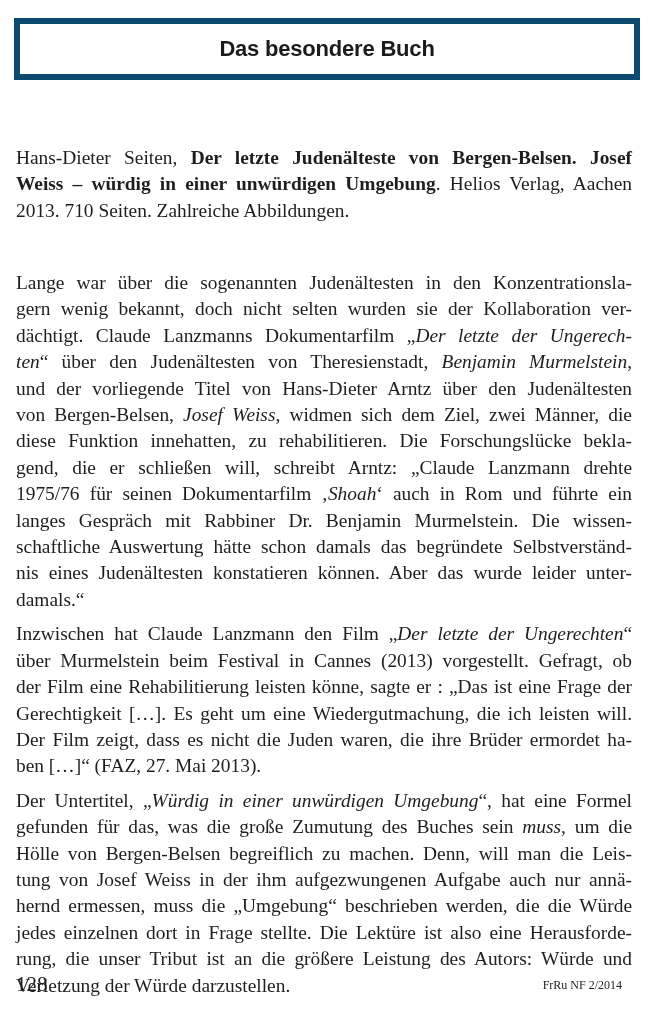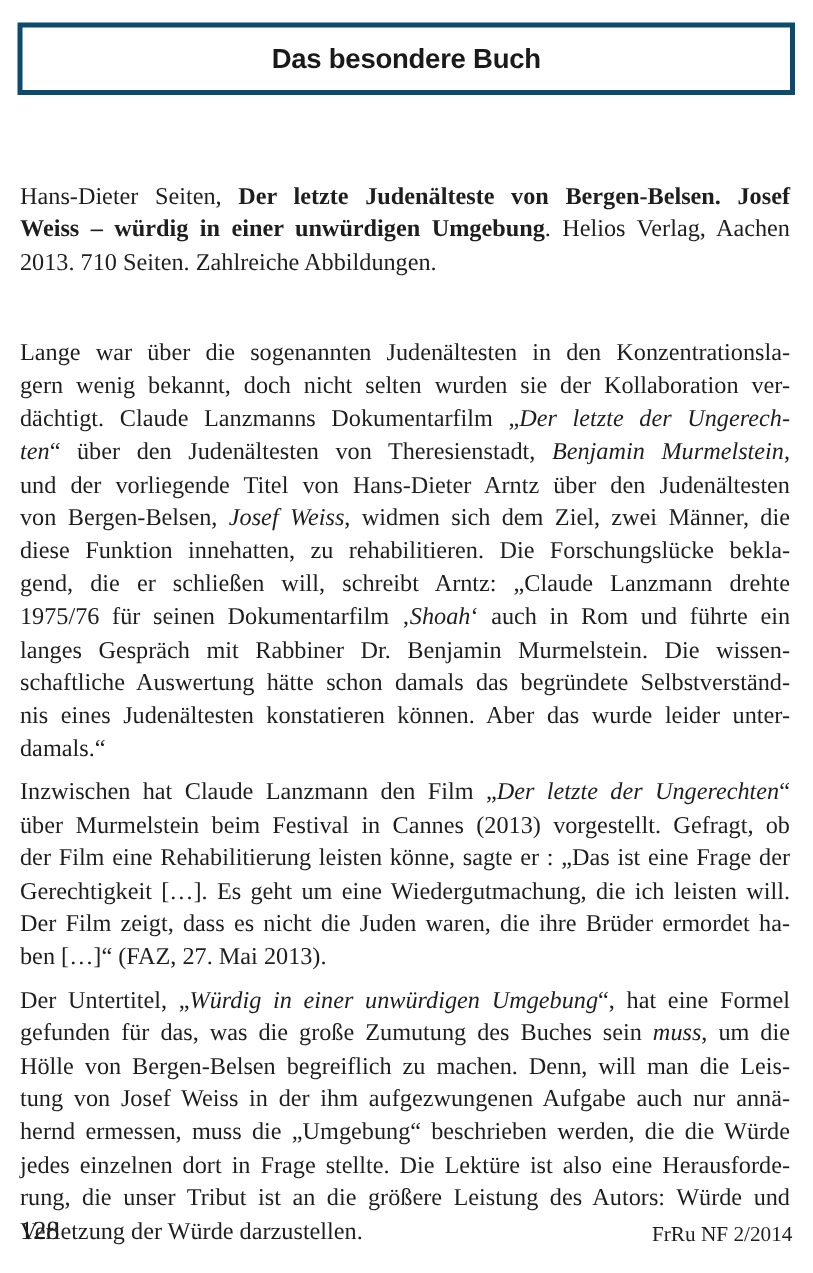--- a/index.html
+++ b/index.html
@@ -14,21 +14,21 @@
       overflow: hidden;
       color: #1e1e1e;
       font-family: "Liberation Serif", "DejaVu Serif", serif;
     }
     .header-box {
       position: absolute;
       left: 14px;
       top: 18px;
       width: 614px;
       height: 50px;
-      border: 4px solid #0c4a6e;
+      border: 6px solid #0c4a6e;
       box-sizing: content-box;
       display: flex;
       align-items: center;
       justify-content: center;
     }
     .header-title {
       font-family: "Liberation Sans", "DejaVu Sans", sans-serif;
       font-weight: bold;
       font-size: 22px;
       color: #1a1a1a;
@@ -64,23 +64,23 @@
     .b { font-weight: bold; }
     .i { font-style: italic; }
     .footer-page {
       position: absolute;
       left: 16px;
       top: 972px;
       font-size: 21px;
     }
     .footer-journal {
       position: absolute;
-      right: 16px;
+      right: 28px;
       top: 978px;
-      font-size: 17px;
+      font-size: 12px;
     }
   </style>
 </head>
 <body>
 
 <div class="header-box">
   <span class="header-title">Das besondere Buch</span>
 </div>
 
 <div class="text-block citation">

